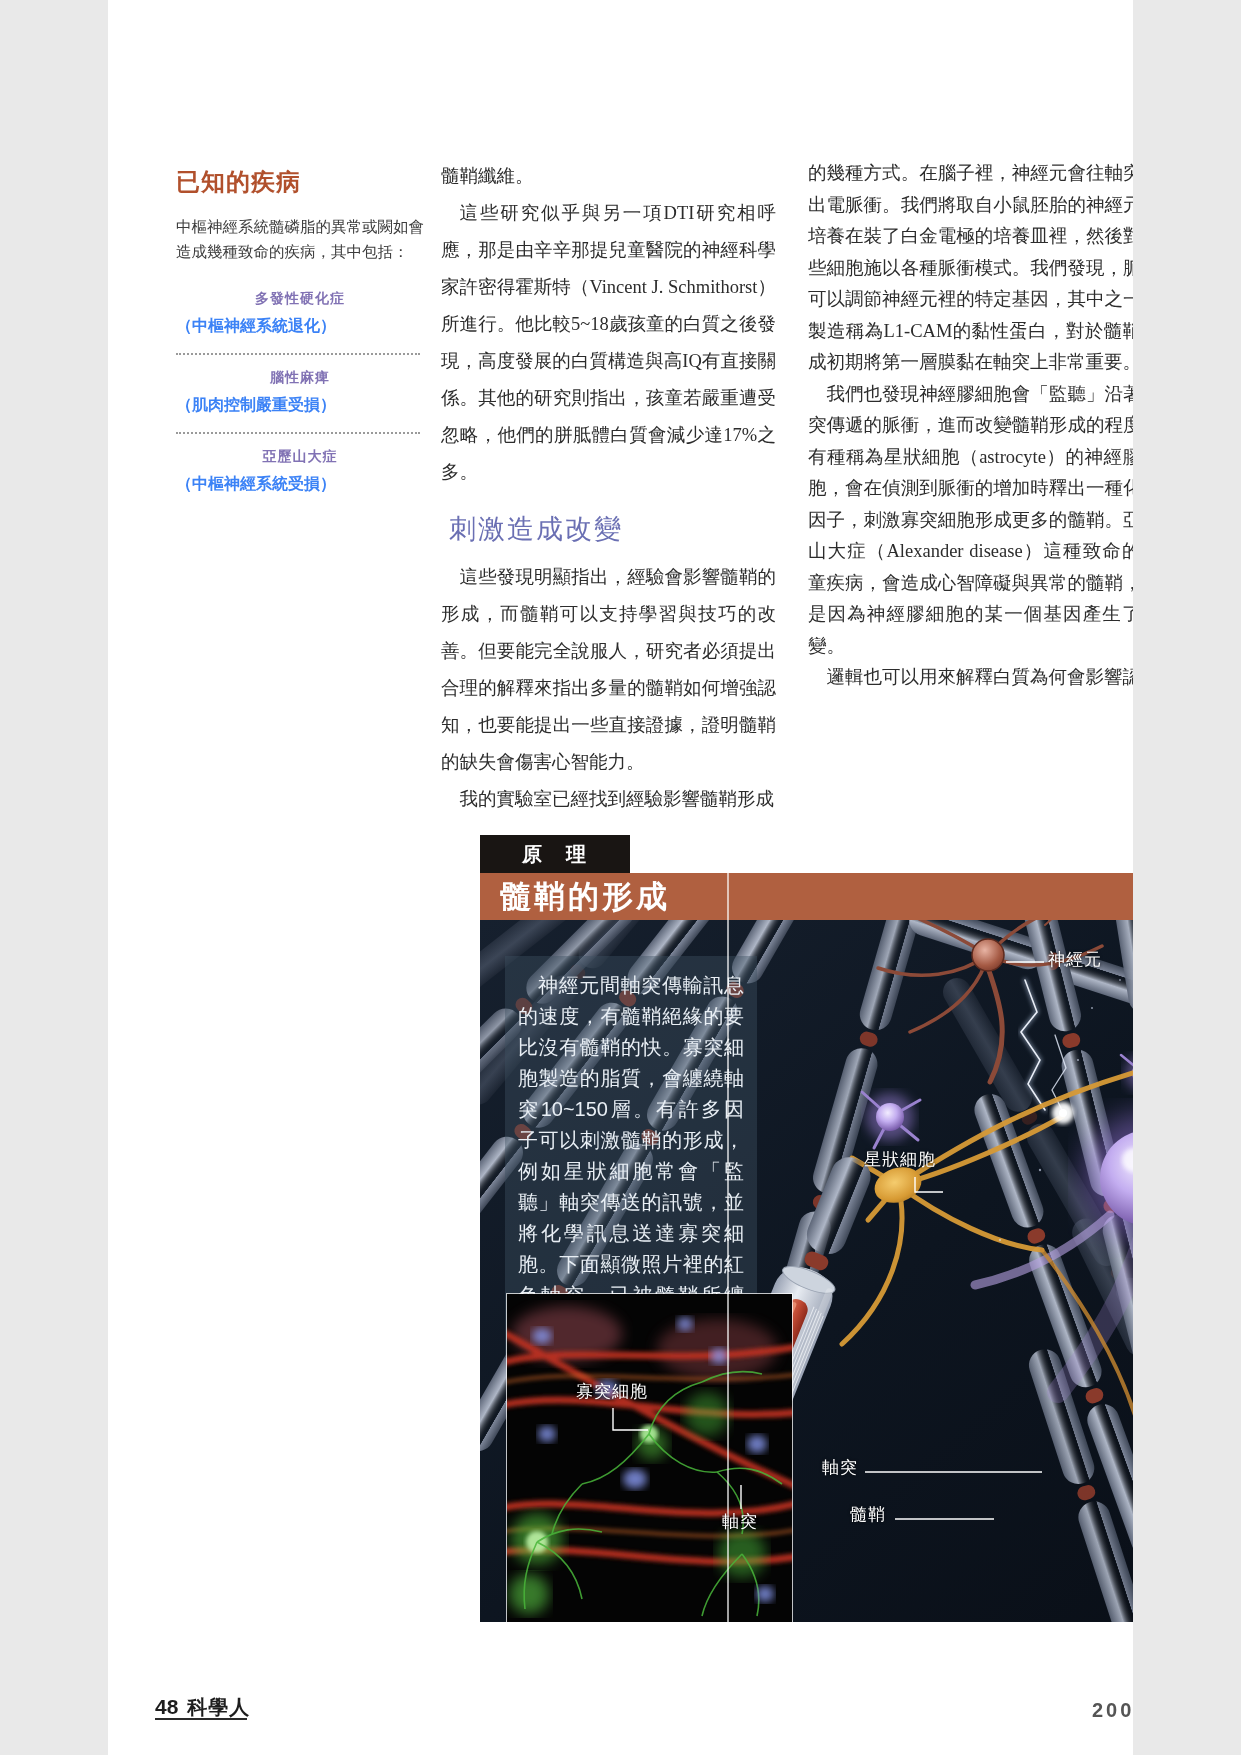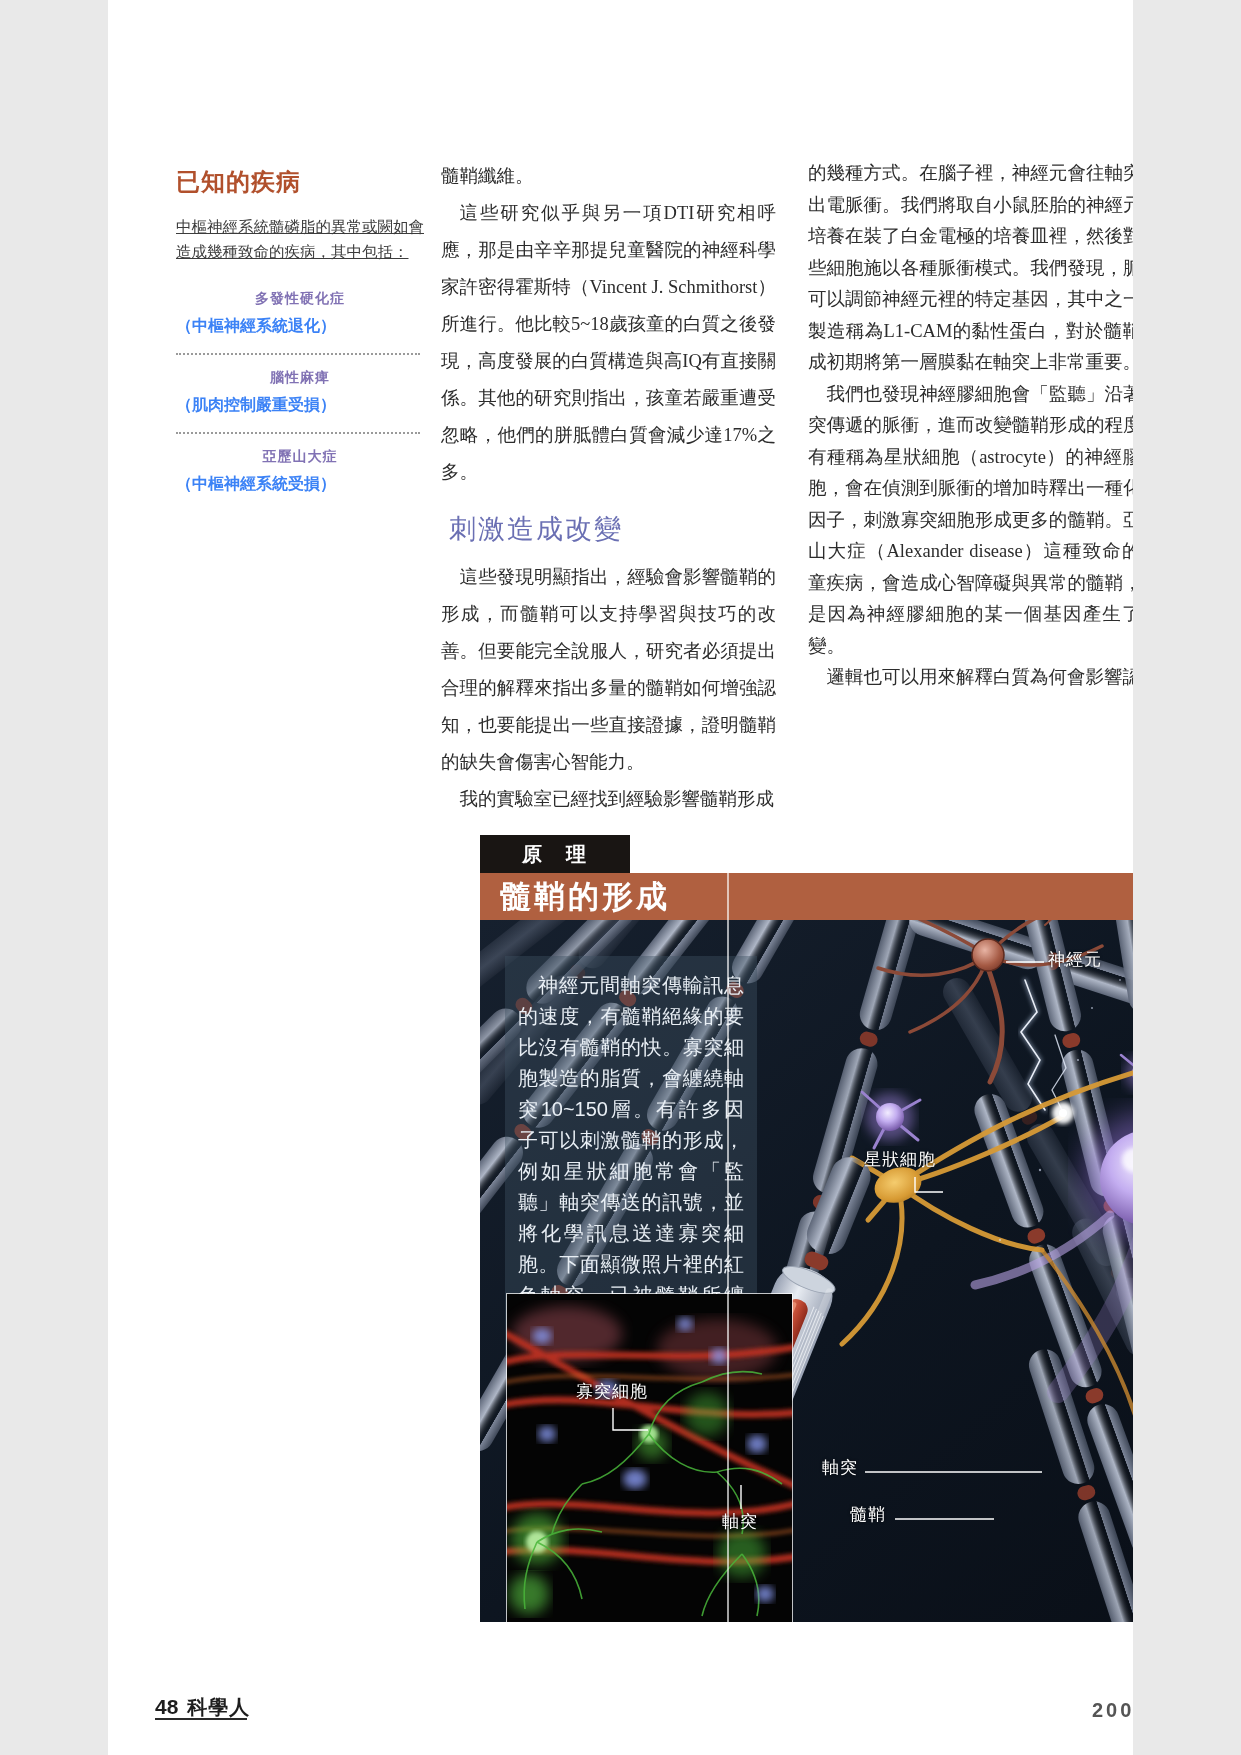--- a/index.html
+++ b/index.html
@@ -3,21 +3,21 @@
 <meta charset="utf-8">
 <style>
   html,body{margin:0;padding:0;background:#e9e9e9;}
   .page{position:relative;width:1025px;height:1755px;background:#ffffff;margin:0 auto;overflow:hidden;
         font-family:"Liberation Sans",sans-serif;}
   [data-name]{box-sizing:border-box;}
 
   
   .sidebar{position:absolute;left:68px;top:166px;width:248px;}
   .sb-title{font-size:24px;font-weight:bold;color:#b1502c;letter-spacing:1px;margin:0 0 16px 0;}
-  .sb-intro{font-size:15.5px;line-height:25px;color:#3c3c3c;font-weight:500;margin:12px 0 26px 0;text-align:justify;text-decoration:underline;}
+  .sb-intro{font-size:15.5px;line-height:25px;color:#3c3c3c;font-weight:500;margin:12px 0 26px 0;text-align:justify;}
   .disease{margin:0 0 0 0;}
   .d-name{font-size:14px;font-weight:bold;color:#8172b4;letter-spacing:1px;margin:14px 0 8px 0;text-align:center;}
   .d-desc{font-size:16px;font-weight:bold;color:#3b82f6;margin:0 0 16px 0;}
   .dotsep{border:0;border-top:2px dotted #9a9a9a;margin:0;width:244px;}
 
   
   .col{position:absolute;top:158px;color:#2c2c2c;
        font-family:"Liberation Serif","DejaVu Serif",serif;font-size:18.5px;text-align:justify;}
   .col1{left:333px;width:335px;line-height:37px;}
   .col2{left:700px;width:352px;line-height:31.5px;}

